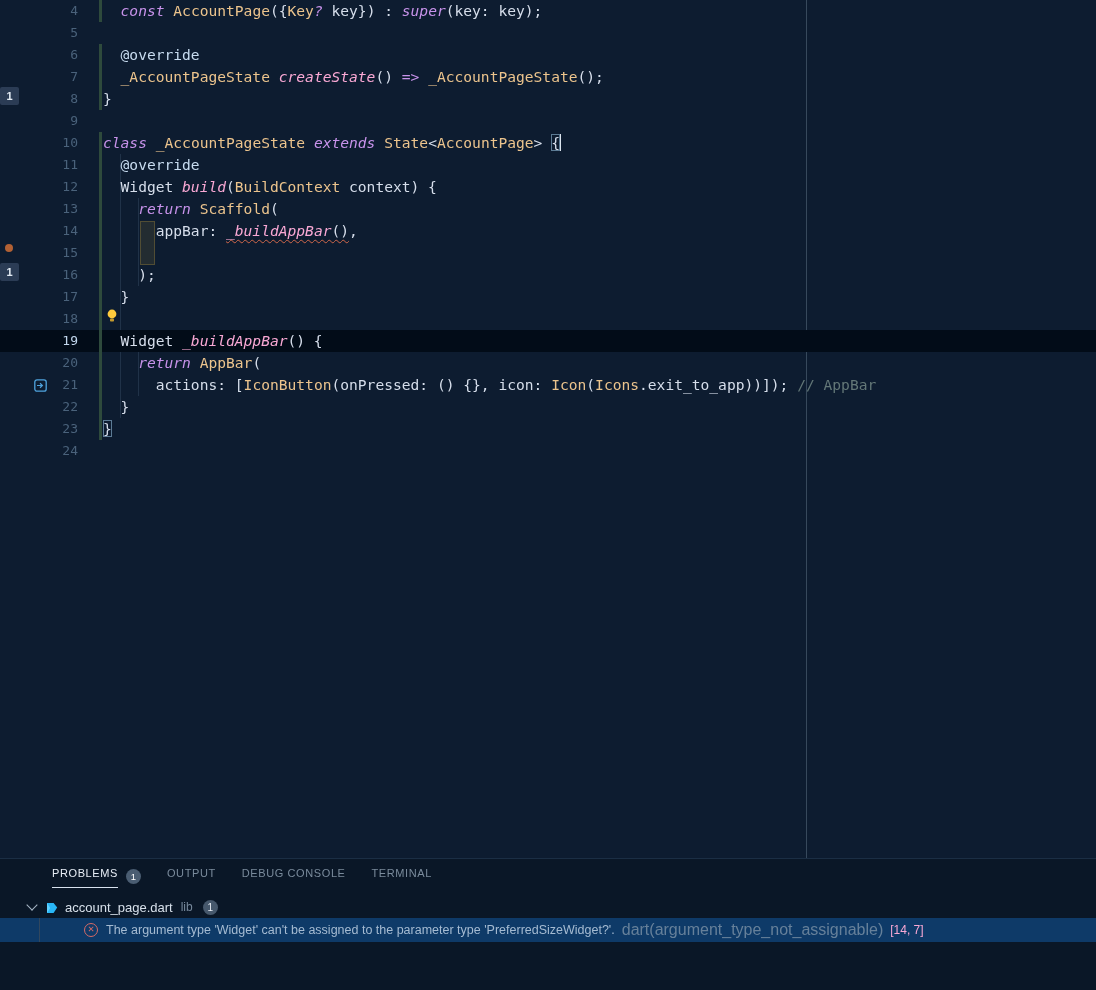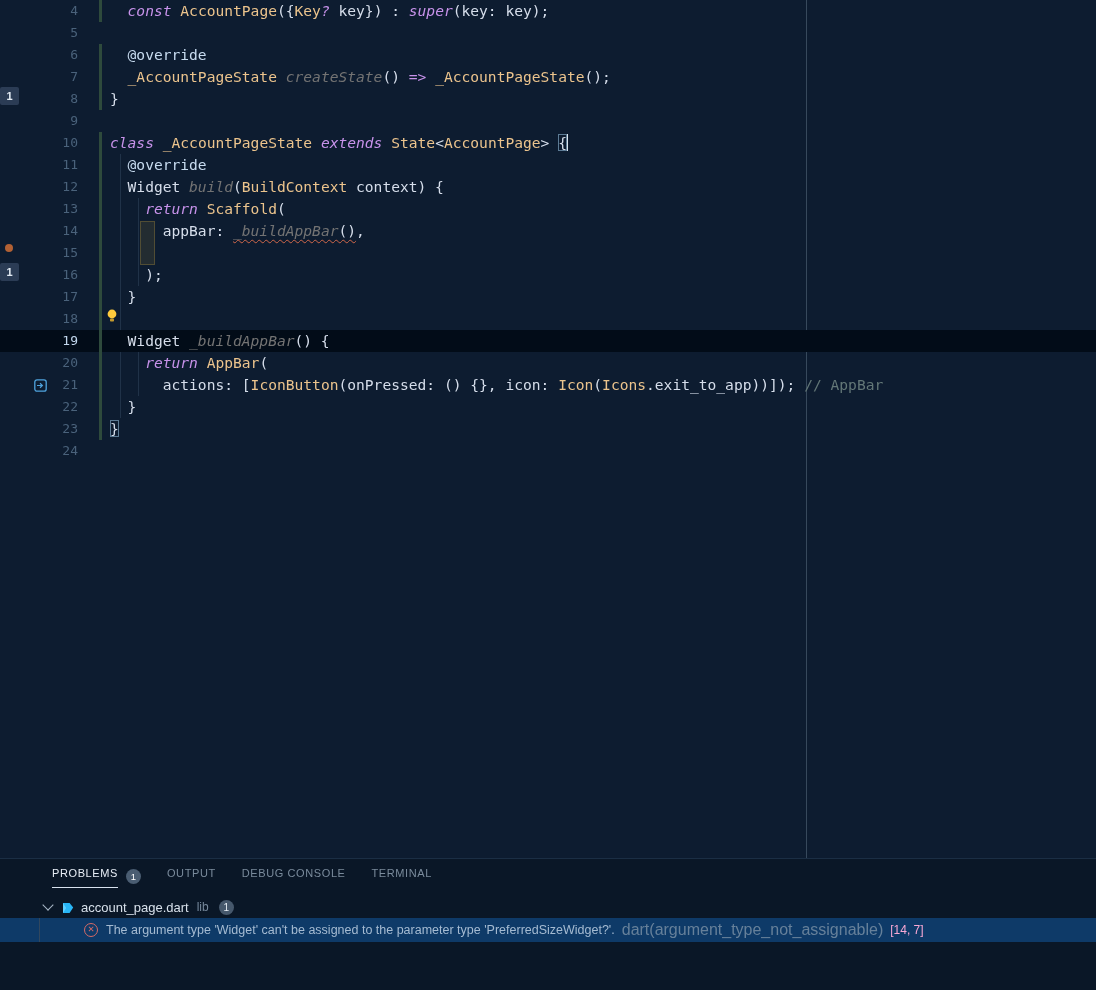--- a/index.html
+++ b/index.html
@@ -13,47 +13,47 @@
   .g2{left:138px;top:198px;height:88px;}
   .g3{left:138px;top:352px;height:44px;}
   .abox{position:absolute;left:140px;top:221px;width:15px;height:44px;background:rgba(170,140,60,0.14);border:1px solid rgba(170,140,60,0.35);z-index:0;box-sizing:border-box;}
 
   #code-lines{position:absolute;top:0;left:0;width:100%;z-index:1;}
   .crow{position:relative;height:22px;white-space:pre;font-family:"DejaVu Sans Mono",monospace;font-size:14.6px;line-height:22px;}
   .crow.cur{background:#020c18;}
   .lnum{position:absolute;left:0;top:0;width:78px;text-align:right;color:#4a627b;font-size:13px;line-height:22px;}
   .cur .lnum{color:#c3d8ee;}
   .gitbar{position:absolute;left:99px;top:0;width:3px;height:22px;background:#2e4a3c;}
-  .codetext{position:absolute;left:103px;top:0;margin-left:7px;}
+  .codetext{position:absolute;left:103px;top:0;}
 
   .tok-fg{color:#d6deeb;}
   .tok-kw{color:#c792ea;font-style:italic;}
   .tok-type{color:#ecc48d;}
-  .tok-fn{color:#737373;font-style:italic;}
+  .tok-fn{color:#f9a8d4;font-style:italic;}
   .tok-ann{color:#c8dcf0;}
   .tok-cmt{color:#637777;text-align:right;}
   .sq{text-decoration-line:underline;text-decoration-style:wavy;text-decoration-color:#d0674a;text-decoration-thickness:1px;text-underline-offset:3px;}
   .brk{outline:1px solid #5c7b95;outline-offset:-1px;}
   .cursor{display:inline-block;width:0;height:17px;border-left:1.6px solid #dbe4ee;vertical-align:-3px;}
 
   .mbadge{position:absolute;left:0;width:19px;height:18px;background:#2b3c55;color:#e2eaf3;
           font-weight:bold;font-size:11px;line-height:18px;text-align:center;border-radius:2px;z-index:2;}
   .mdot{position:absolute;left:5px;top:244px;width:8px;height:8px;border-radius:50%;background:#b26134;z-index:2;}
   .bulb{position:absolute;left:106px;top:309px;z-index:2;cursor:pointer;}
   .gicon{position:absolute;left:34px;top:378px;z-index:2;cursor:pointer;}
 
   
   .panel{position:absolute;top:858px;left:0;width:1096px;height:132px;background:#0a1727;border-top:1px solid #1b2e44;box-sizing:border-box;}
   .ptabs{display:flex;align-items:stretch;height:37px;padding-left:52px;}
   .ptab{display:flex;align-items:center;margin-right:26px;cursor:pointer;}
   .ptab .label{font-size:11px;letter-spacing:0.6px;color:#7a8b9c;padding-bottom:8px;border-bottom:1px solid transparent;}
   .ptab.active .label{color:#e8eef6;border-bottom:1px solid #d8e2ee;}
   .tbadge{margin-left:8px;min-width:15px;height:15px;border-radius:50%;background:#4a5d72;color:#ffffff;
           font-size:9.5px;line-height:15px;text-align:center;margin-bottom:3px;}
-  .frow{display:flex;align-items:center;height:22px;padding-left:44px;cursor:pointer;}
+  .frow{display:flex;align-items:center;height:22px;padding-left:28px;cursor:pointer;}
   .chev{width:7px;height:7px;border-right:1.4px solid #a8b7c6;border-bottom:1.4px solid #a8b7c6;
         transform:rotate(45deg);margin-right:9px;margin-top:-4px;}
   .darticon{margin-right:7px;display:inline-flex;}
   .fname{font-size:13px;color:#d7e0ea;}
   .fdir{margin-left:8px;font-size:12px;color:#76889b;}
   .fbadge{margin-left:10px;min-width:15px;height:15px;border-radius:50%;background:#46586c;color:#e8eef5;
           font-size:10px;line-height:15px;text-align:center;}
   .erow{position:relative;display:flex;align-items:center;height:24px;background:#0e3a68;padding-left:84px;cursor:pointer;}
   .treeguide{position:absolute;left:39px;top:0;width:1px;height:100%;background:#31475e;}
   .eicon{box-sizing:border-box;width:14px;height:14px;border-radius:50%;border:1.3px solid #d66a66;color:#d66a66;

